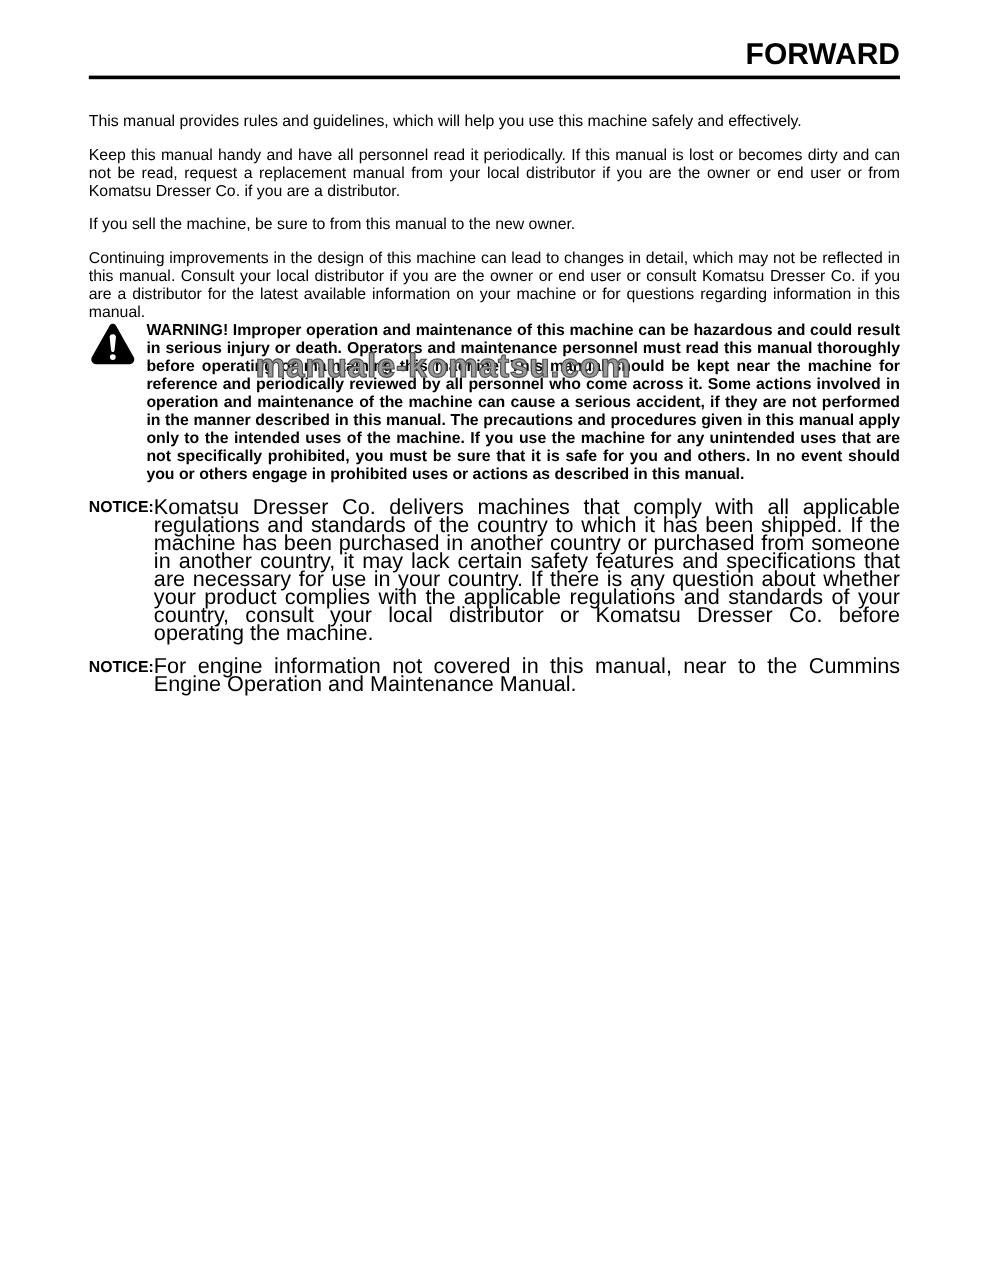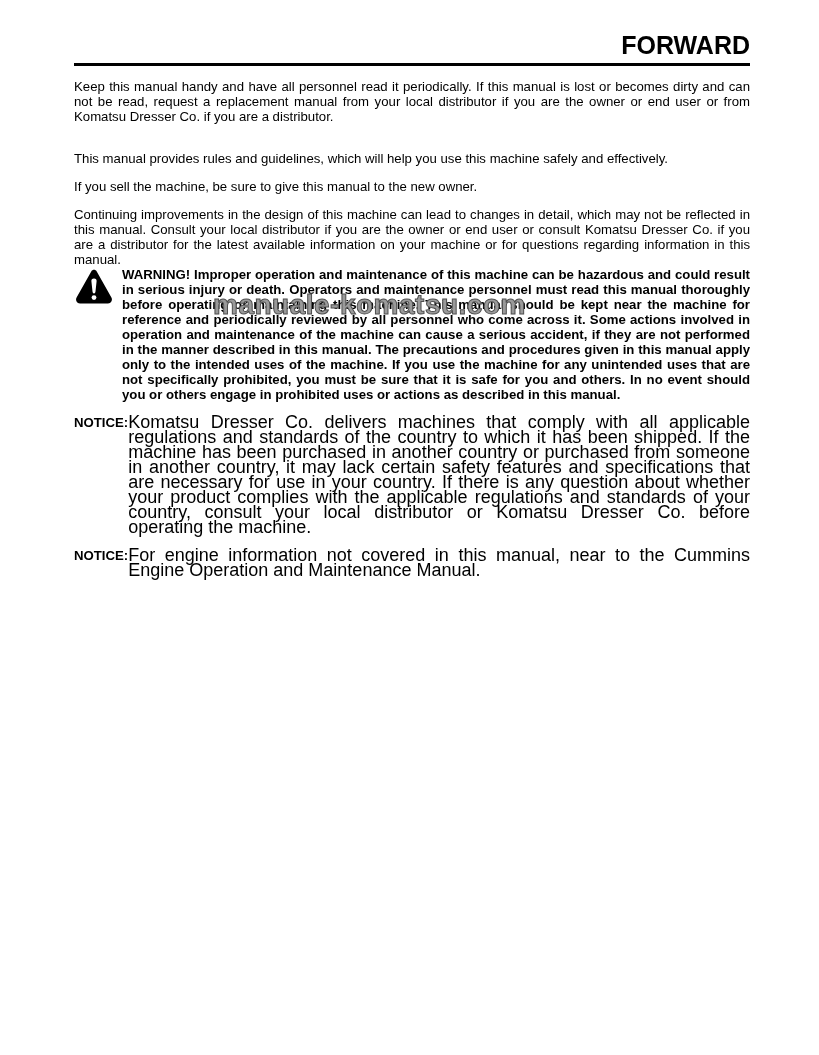--- a/index.html
+++ b/index.html
@@ -96,23 +96,23 @@
 </style>
 </head>
 <body>
 
 <div class="page">
   <div class="content">
 
     <div class="doc-title">FORWARD</div>
     <div class="title-rule"></div>
 
+    <p class="para first">This manual provides rules and guidelines, which will help you use this machine safely and effectively.</p>
     <p class="para justify">Keep this manual handy and have all personnel read it periodically. If this manual is lost or becomes dirty and can not be read, request a replacement manual from your local distributor if you are the owner or end user or from Komatsu Dresser Co. if you are a distributor.</p>
-    <p class="para first">This manual provides rules and guidelines, which will help you use this machine safely and effectively.</p>
-    <p class="para">If you sell the machine, be sure to give this manual to the new owner.</p>
+    <p class="para">If you sell the machine, be sure to from this manual to the new owner.</p>
     <p class="para justify">Continuing improvements in the design of this machine can lead to changes in detail, which may not be reflected in this manual. Consult your local distributor if you are the owner or end user or consult Komatsu Dresser Co. if you are a distributor for the latest available information on your machine or for questions regarding information in this manual.</p>
 
     <div class="warning-block">
       <div class="warning-icon-wrap">
         <svg width="40" height="38" viewBox="0 0 40 38" aria-hidden="true">
           <path d="M17.4 3.2 L2.6 29.6 c-1.5 2.7 0.4 6 3.4 6 h28 c3 0 4.9 -3.3 3.4 -6 L22.6 3.2 c-1.1 -2 -4.1 -2 -5.2 0 Z" fill="#000000"></path>
           <path d="M20 10.5 c-1.9 0 -2.8 1.1 -2.6 2.8 l1.1 10.2 c0.13 1.2 0.7 1.9 1.5 1.9 s1.37 -0.7 1.5 -1.9 l1.1 -10.2 c0.2 -1.7 -0.7 -2.8 -2.6 -2.8 Z" fill="#ffffff"></path>
           <circle cx="20" cy="29.6" r="2.4" fill="#ffffff"></circle>
         </svg>
       </div>

